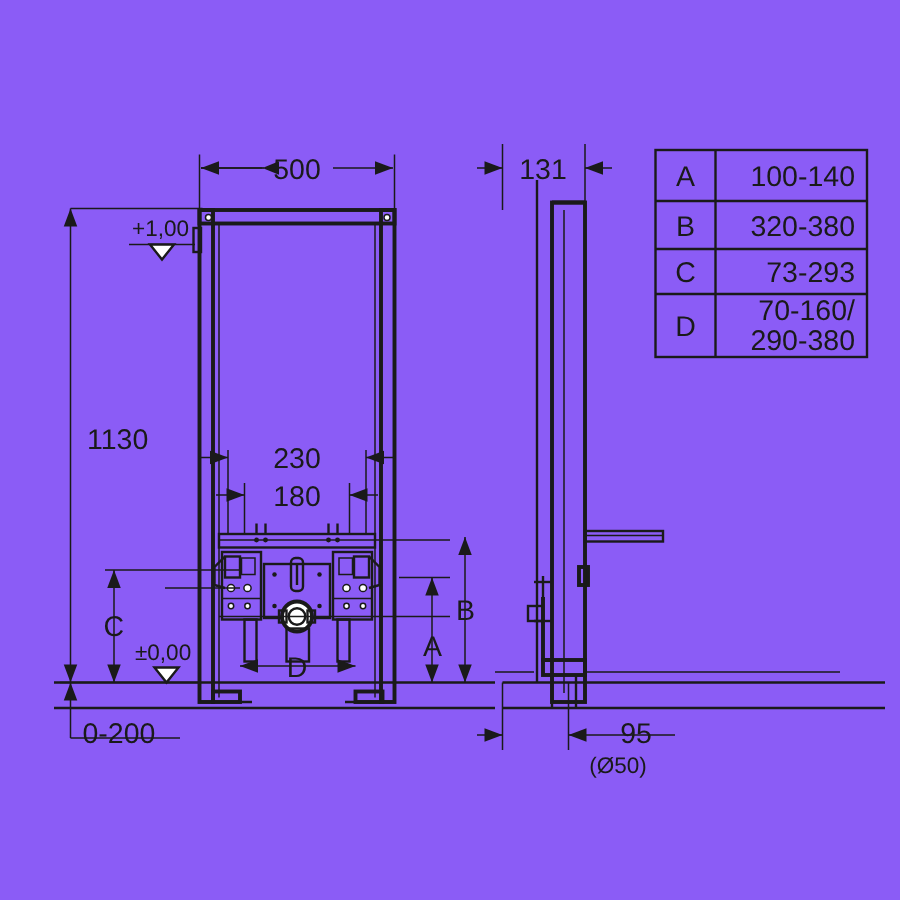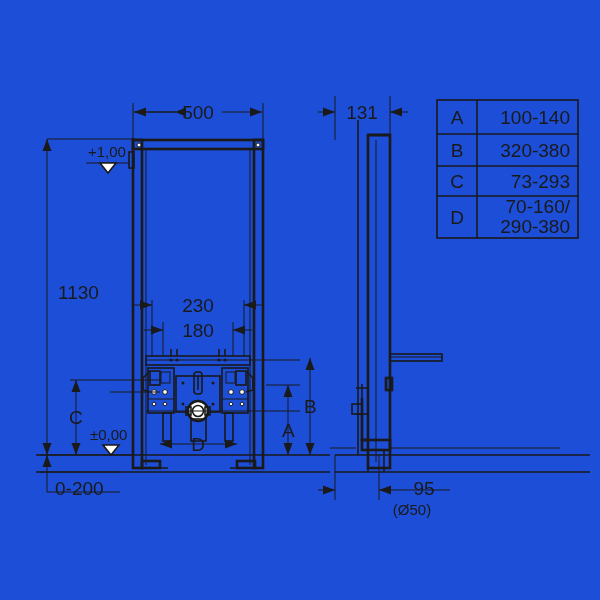--- a/index.html
+++ b/index.html
@@ -7,21 +7,21 @@
     padding: 0;
     background: #ffffff;
   }
   body {
     font-family: "Liberation Sans", sans-serif;
   }
   #stage {
     position: relative;
     width: 600px;
     height: 600px;
-    background: #1d4ed8;
+    background: #8b5cf6;
     overflow: hidden;
   }
   #drawing-svg {
     position: absolute;
     left: 0;
     top: 0;
     width: 600px;
     height: 600px;
   }
   .dim-text {

